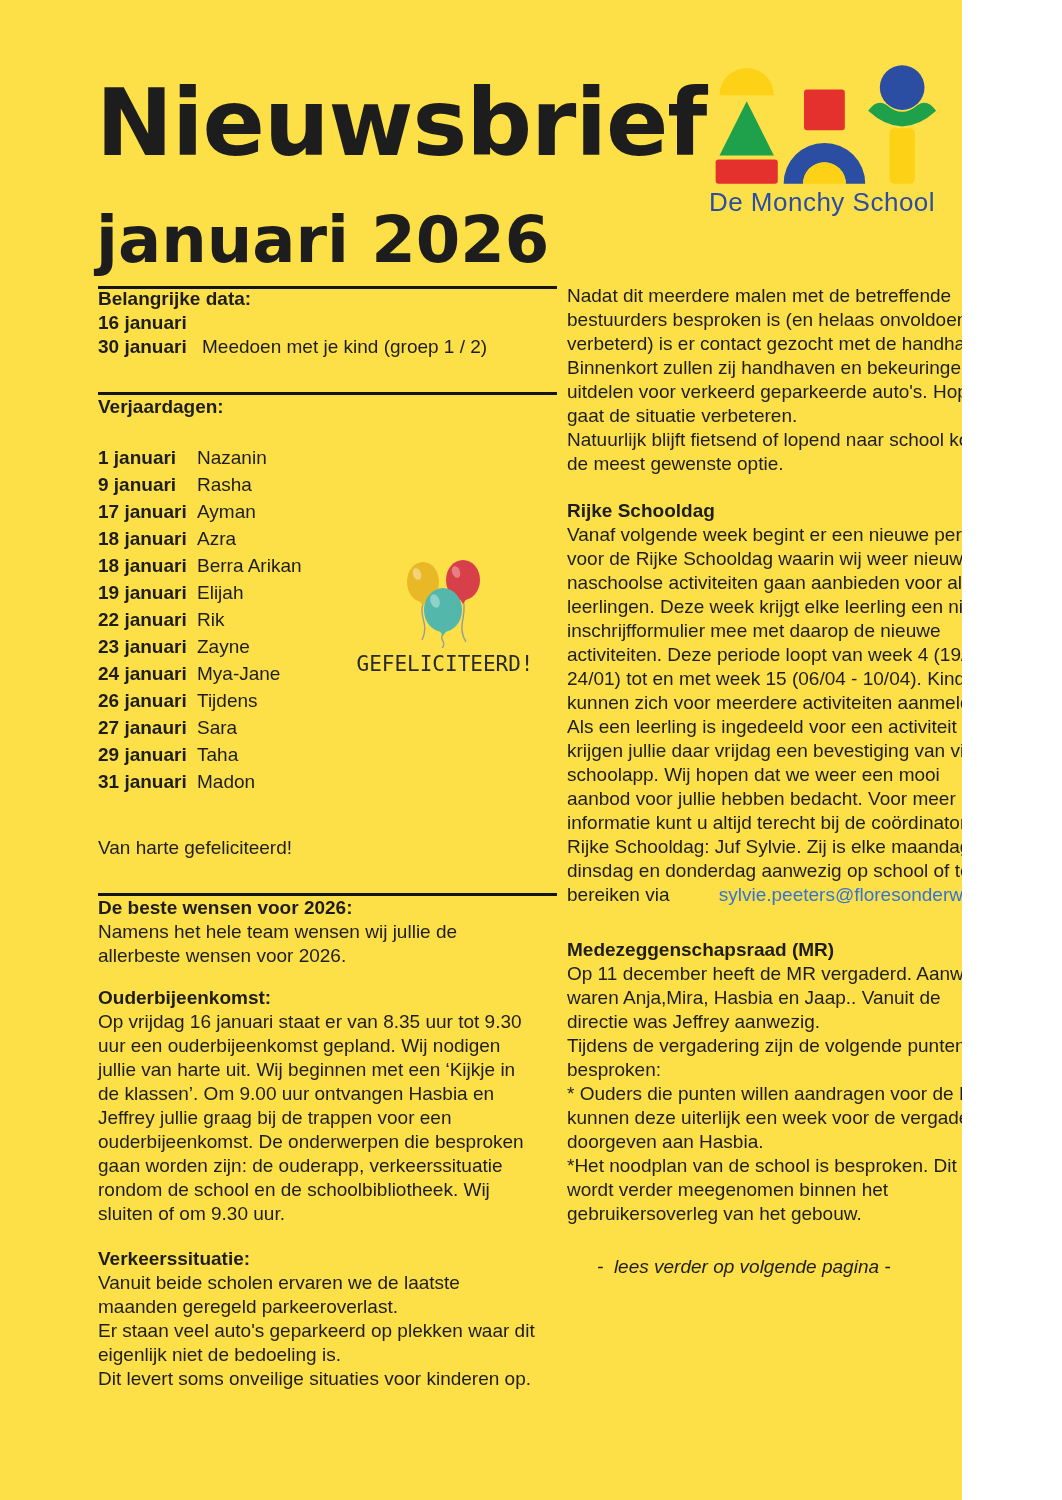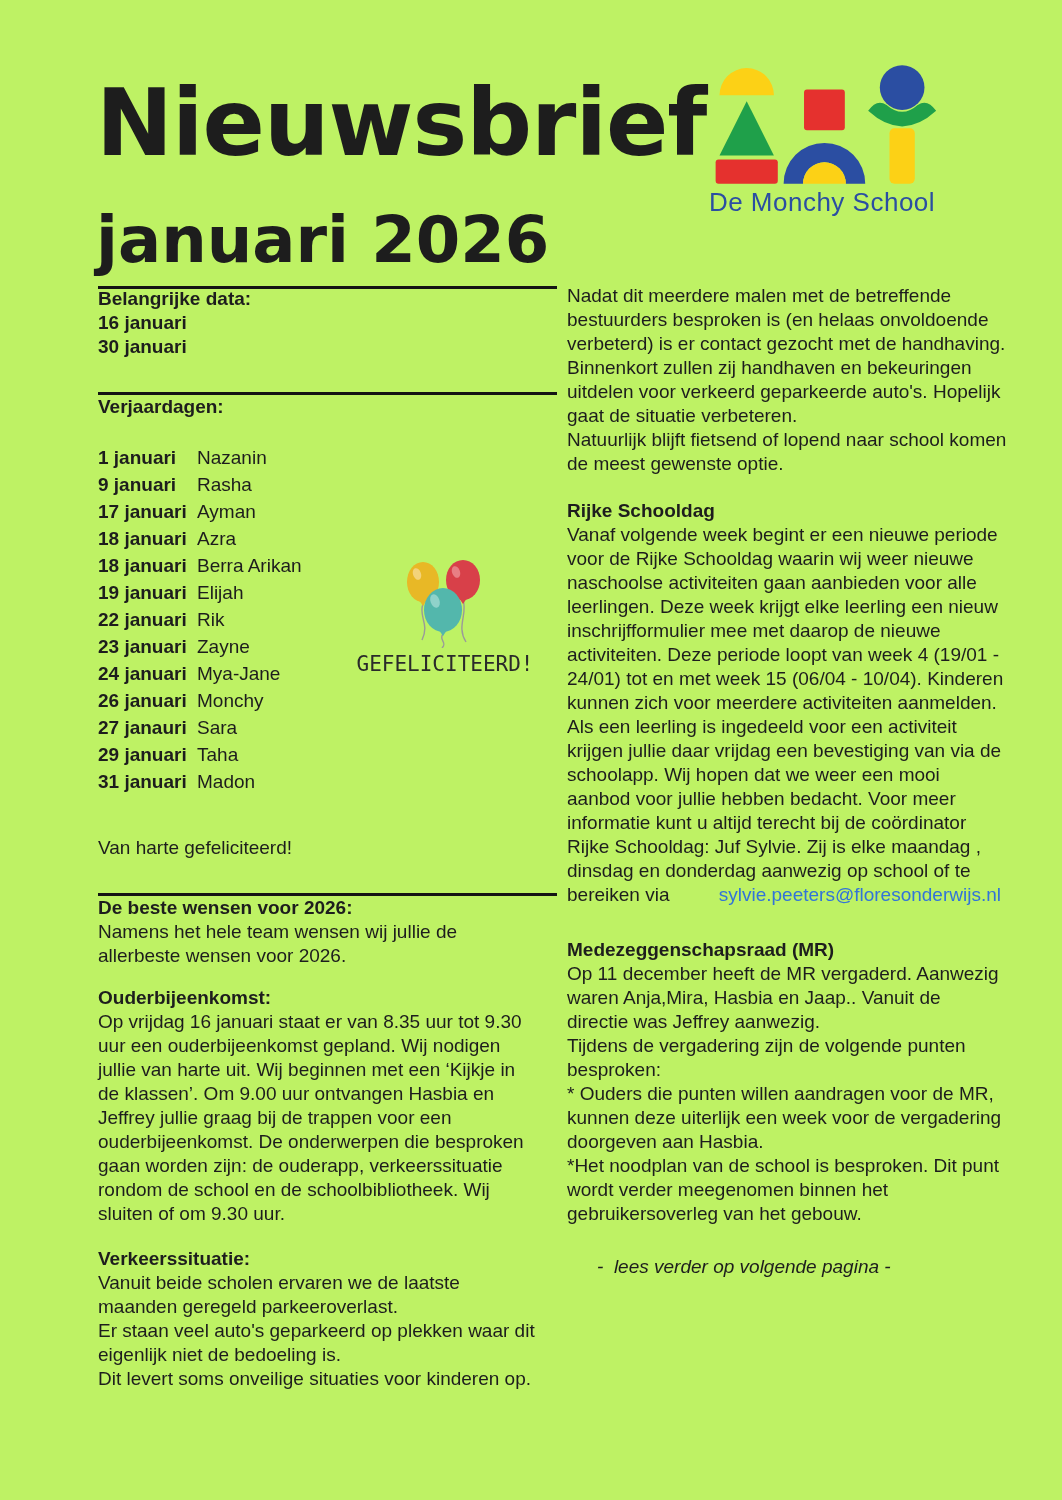--- a/index.html
+++ b/index.html
@@ -1,16 +1,16 @@
 <!DOCTYPE html>
 <html><head>
 <meta charset="utf-8">
 <style>
   html,body{margin:0;padding:0;background:#ffffff;}
-  .page{position:relative;width:1062px;height:1500px;background:#bef264;
+  .page{position:relative;width:962px;height:1500px;background:#fde047;
         font-family:"Liberation Sans",sans-serif;color:#1d1d1d;overflow:hidden;}
 
   
   .title{position:absolute;left:96px;top:78px;font-size:92px;font-weight:bold;
          line-height:1;letter-spacing:-1px;font-family:"DejaVu Sans",sans-serif;}
   .month{position:absolute;left:96px;top:208px;font-size:64px;font-weight:bold;
          line-height:1;font-family:"DejaVu Sans",sans-serif;}
   .rule{position:absolute;left:98px;width:459px;height:3px;background:#141414;}
   #rule-top{top:286px;}
 
@@ -77,36 +77,37 @@
   <div class="rule" id="rule-top"></div>
 
   <div class="col" id="col-left">
 
     <div class="h3">Belangrijke data:</div>
     <div class="row">
       <span class="dcol">16 januari</span>
     </div>
     <div class="row">
       <span class="dcol">30 januari</span>
+      <span>Meedoen met je kind (groep 1 / 2)</span>
     </div>
 
     <div class="inner-rule"></div>
     <div class="h3">Verjaardagen:</div>
 
     <div class="bdays">
       <div class="row bday"><span class="dcol">1 januari</span><span>Nazanin</span></div>
       <div class="row bday"><span class="dcol">9 januari</span><span>Rasha</span></div>
       <div class="row bday"><span class="dcol">17 januari</span><span>Ayman</span></div>
       <div class="row bday"><span class="dcol">18 januari</span><span>Azra</span></div>
       <div class="row bday"><span class="dcol">18 januari</span><span>Berra Arikan</span></div>
       <div class="row bday"><span class="dcol">19 januari</span><span>Elijah</span></div>
       <div class="row bday"><span class="dcol">22 januari</span><span>Rik</span></div>
       <div class="row bday"><span class="dcol">23 januari</span><span>Zayne</span></div>
       <div class="row bday"><span class="dcol">24 januari</span><span>Mya-Jane</span></div>
-      <div class="row bday"><span class="dcol">26 januari</span><span>Monchy</span></div>
+      <div class="row bday"><span class="dcol">26 januari</span><span>Tijdens</span></div>
       <div class="row bday"><span class="dcol">27 janauri</span><span>Sara</span></div>
       <div class="row bday"><span class="dcol">29 januari</span><span>Taha</span></div>
       <div class="row bday"><span class="dcol">31 januari</span><span>Madon</span></div>
     </div>
 
     <div class="para mt24">Van harte gefeliciteerd!</div>
 
     <div class="inner-rule"></div>
     <div class="h3">De beste wensen voor 2026:</div>
     <div class="para">Namens het hele team wensen wij jullie de

